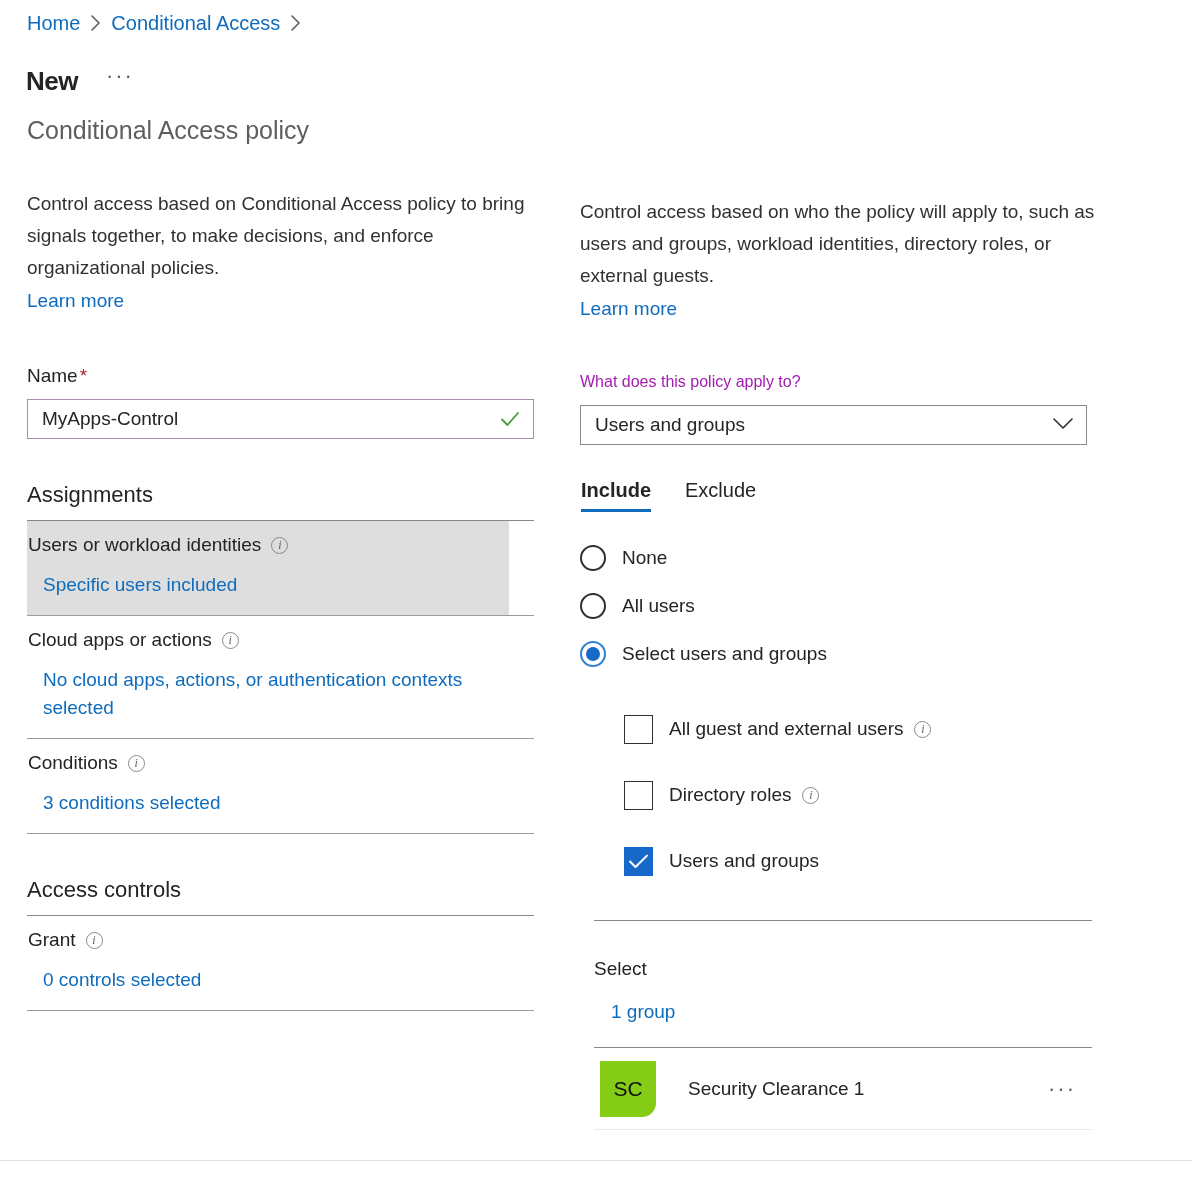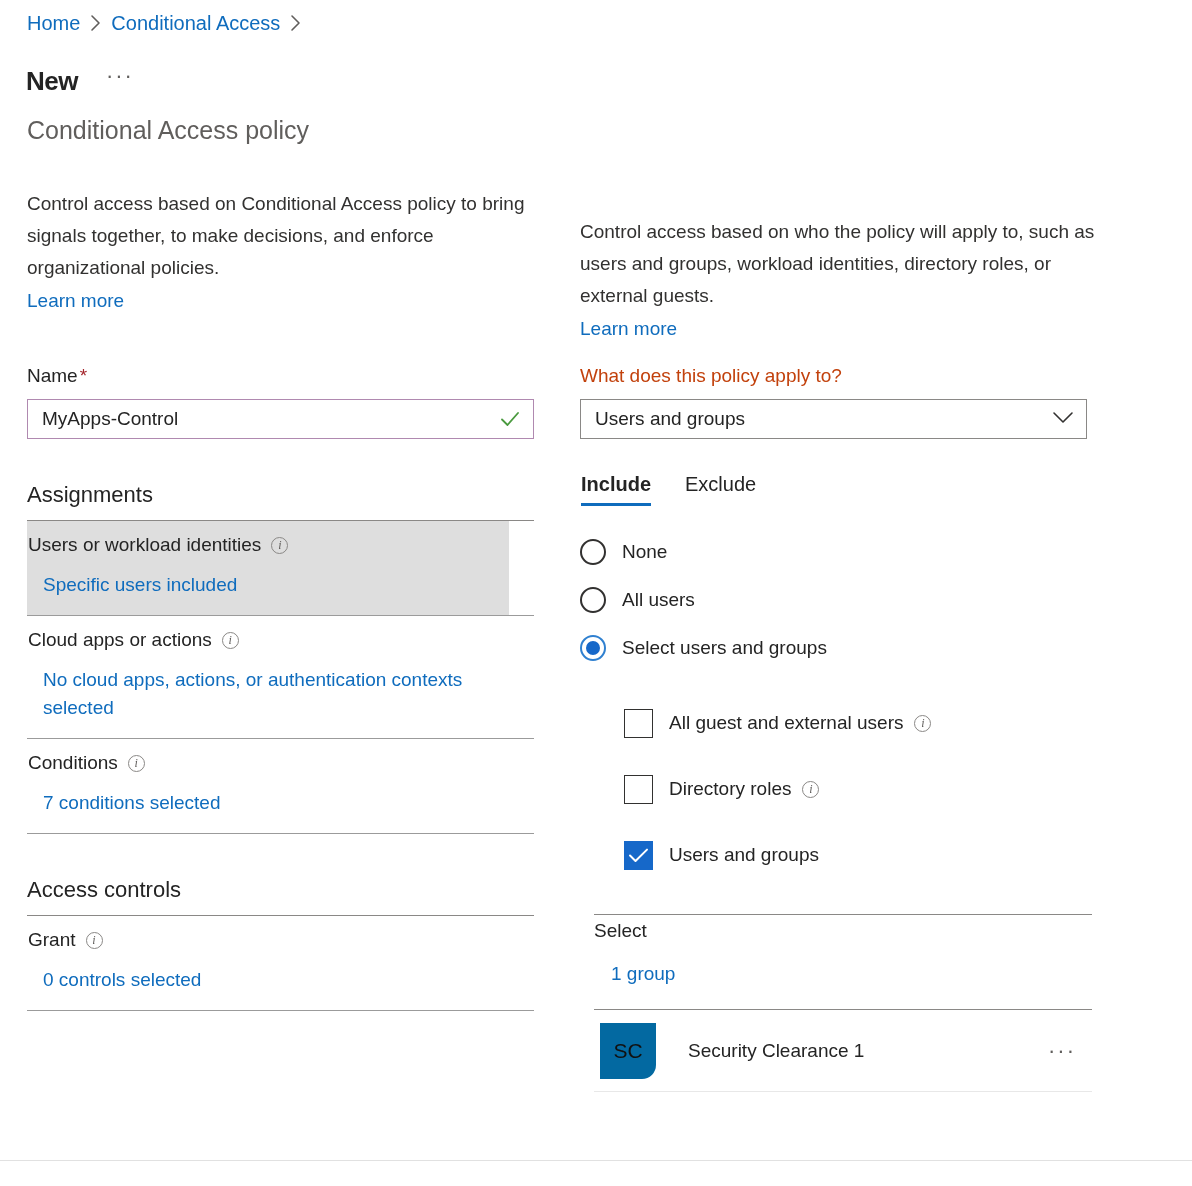--- a/index.html
+++ b/index.html
@@ -76,21 +76,21 @@
 
   
   .col-left {
     position: absolute;
     top: 188px;
     left: 27px;
     width: 510px;
   }
   .col-right {
     position: absolute;
-    top: 216px;
+    top: 196px;
     left: 580px;
     width: 520px;
   }
 
   .desc {
     font-size: 19px;
     line-height: 32px;
     color: #323130;
     margin: 0;
   }
@@ -198,24 +198,24 @@
     line-height: 1;
     color: #605e5c;
     font-family: "Liberation Serif", serif;
     flex: 0 0 auto;
     cursor: pointer;
     font-style: italic;
   }
 
   
   .sub-label {
-    font-size: 19px;
+    font-size: 16px;
     line-height: 24px;
-    color: #c2410c;
-    margin-top: 20px;
+    color: #a21caf;
+    margin-top: 46px;
   }
   .dropdown {
     margin-top: 11px;
     width: 507px;
     height: 40px;
     border: 1px solid #8a8886;
     background: #ffffff;
     display: flex;
     align-items: center;
     justify-content: space-between;
@@ -329,21 +329,21 @@
     border-top: 1px solid #8a8886;
     margin: 0;
     width: 498px;
     margin-left: 14px;
   }
 
   .select-label {
     font-size: 19px;
     line-height: 24px;
     color: #242424;
-    margin-top: 4px;
+    margin-top: 36px;
     margin-left: 14px;
   }
   .select-value {
     font-size: 19px;
     line-height: 26px;
     color: #0f6cbd;
     cursor: pointer;
     margin-top: 18px;
     margin-left: 31px;
   }
@@ -352,21 +352,21 @@
     display: flex;
     align-items: center;
     margin-left: 14px;
     width: 498px;
     height: 82px;
     border-bottom: 1px solid #e8e8e8;
   }
   .group-avatar {
     width: 56px;
     height: 56px;
-    background: #0369a1;
+    background: #84cc16;
     border-radius: 0 0 14px 0;
     display: flex;
     align-items: center;
     justify-content: center;
     font-size: 21px;
     color: #111111;
     flex: 0 0 auto;
     margin-left: 6px;
   }
   .group-name {
@@ -459,21 +459,21 @@
     <div class="assign-row-value">No cloud apps, actions, or authentication contexts selected</div>
   </div>
   <hr class="rule thin" style="margin-top:0">
 
   
   <div class="assign-row">
     <div class="assign-row-title">
       <span>Conditions</span>
       <span class="info-icon">i</span>
     </div>
-    <div class="assign-row-value">7 conditions selected</div>
+    <div class="assign-row-value">3 conditions selected</div>
   </div>
   <hr class="rule thin" style="margin-top:0">
 
   <div class="section-heading">Access controls</div>
   <hr class="rule">
 
   
   <div class="assign-row">
     <div class="assign-row-title">
       <span>Grant</span>

